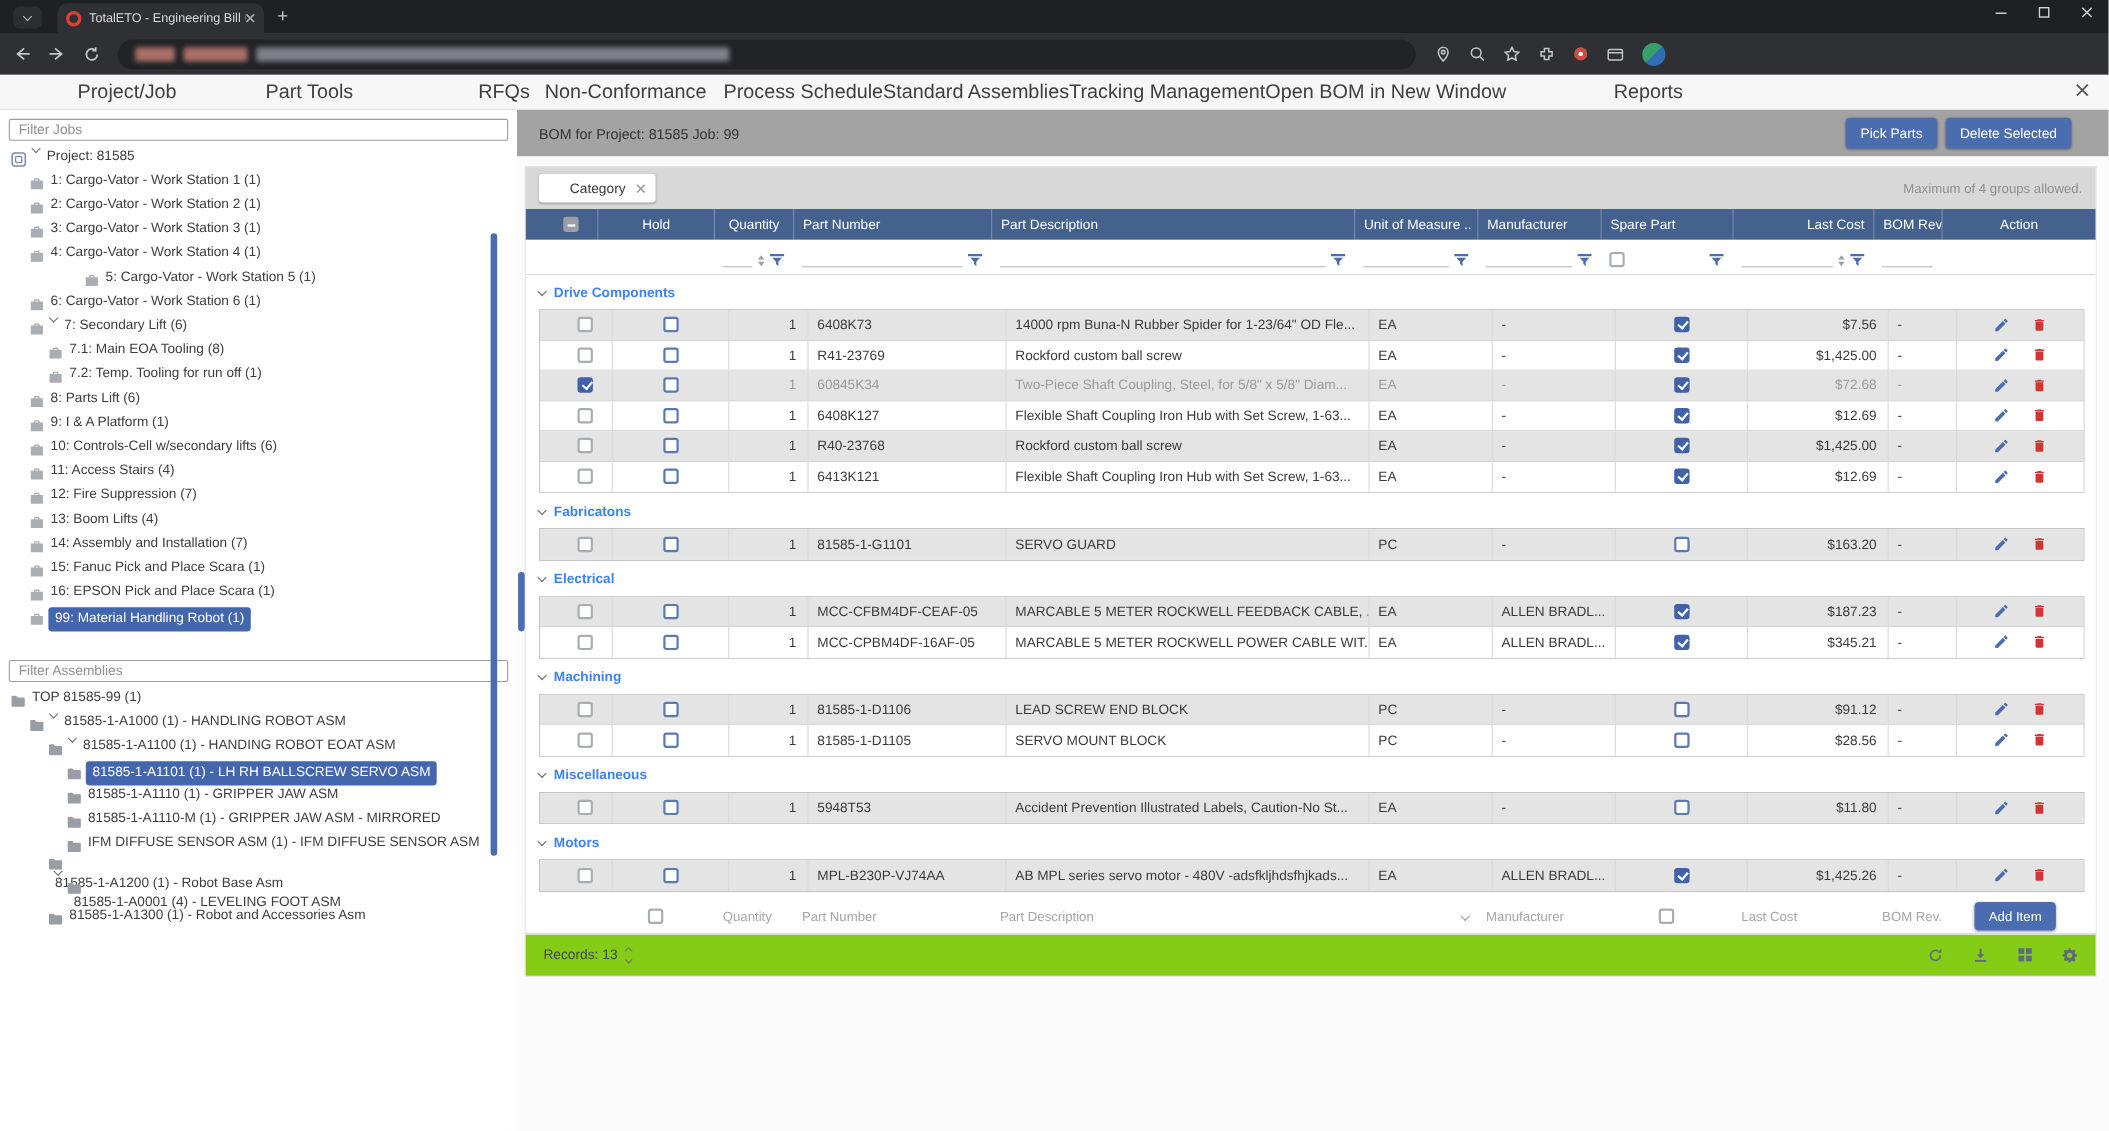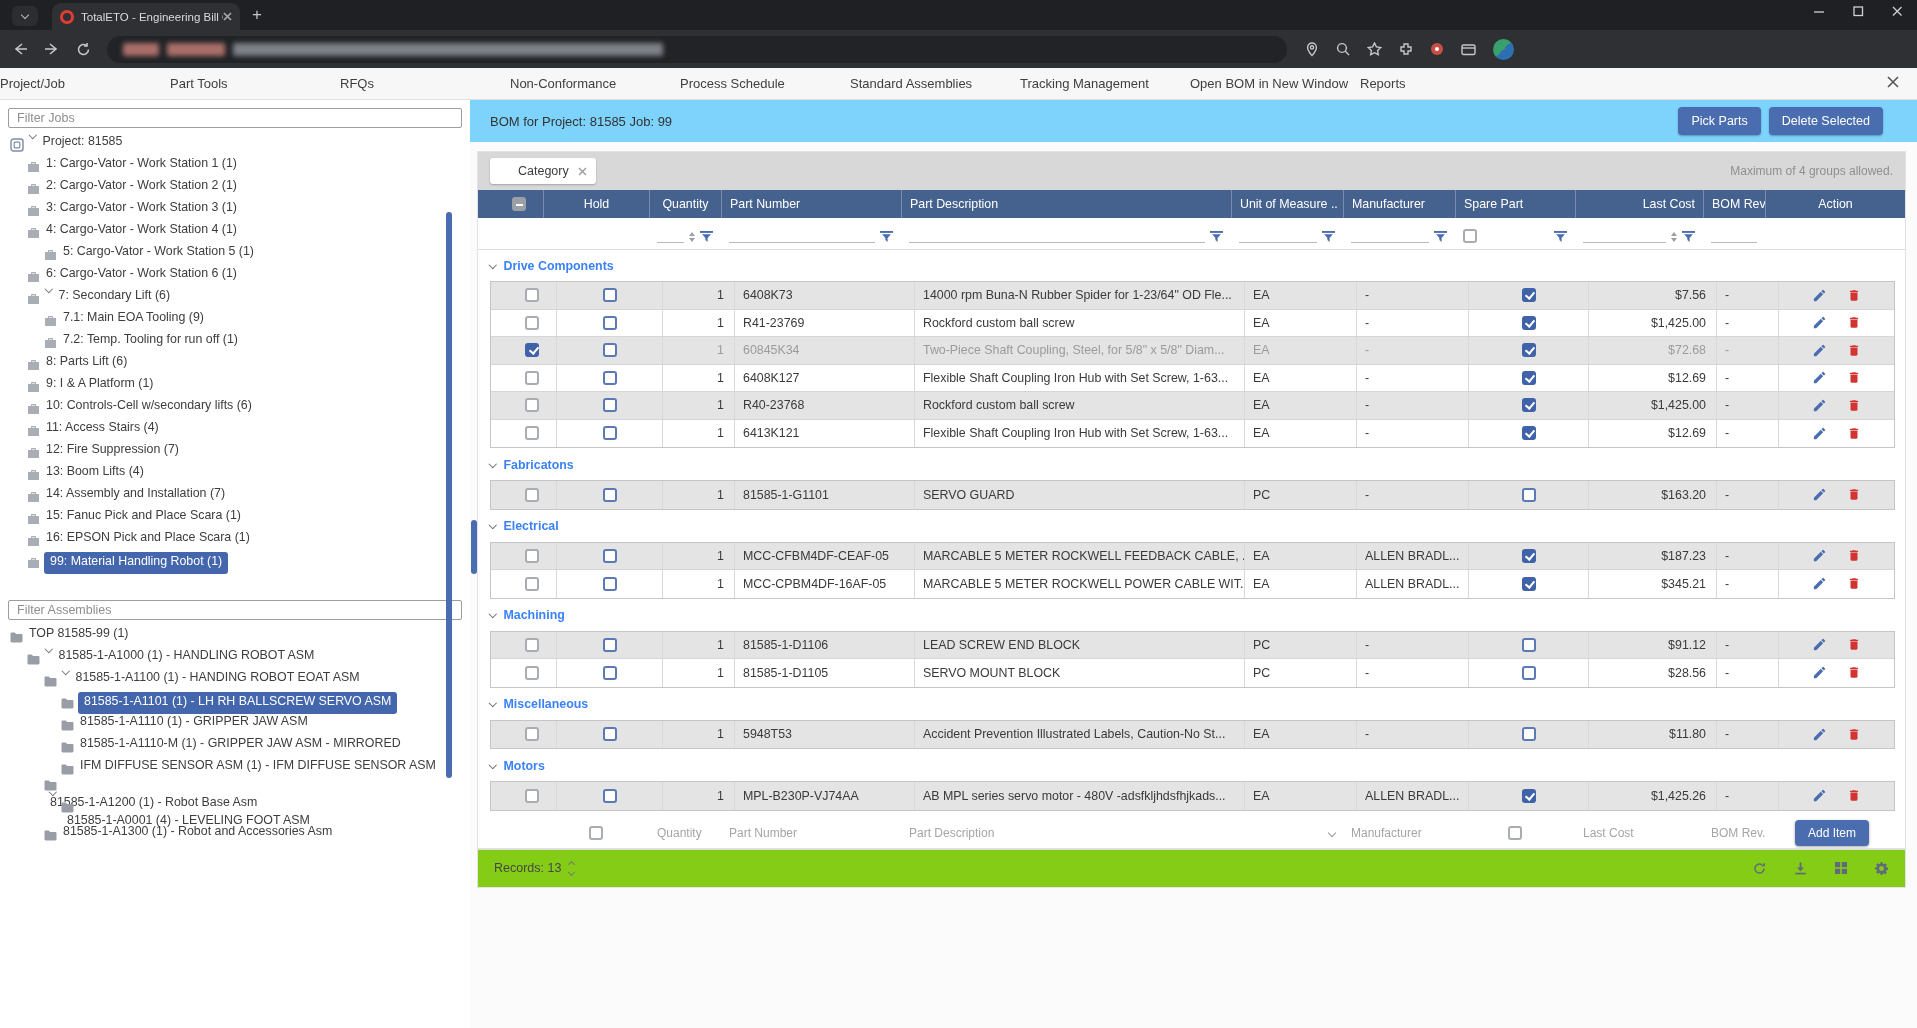--- a/index.html
+++ b/index.html
@@ -30,21 +30,21 @@
   .blob { height:13px; border-radius:2px; filter:blur(2.5px); }
   .blob.pink { background:#aa6f6a; }
   .blob.gray { background:#7c8087; }
   .tb-right { display:flex; align-items:center; gap:17px; margin-left:18px; }
   .tb-right svg path, .tb-right svg circle, .tb-right svg rect, .tb-right svg line, .tb-right svg polygon
     { stroke:#c3c6ca; stroke-width:1.4; fill:none; }
   .avatar { width:21px; height:21px; border-radius:50%; background:linear-gradient(135deg,#37a06b 50%,#2e6fb4 50%); }
   
   .appnav { height:32px; background:#f7f7f7; border-bottom:1px solid #e2e2e2; display:flex; align-items:center; position:relative; }
   .appnav-items { width:1530px; display:flex; }
-  .nav-item { flex:1; text-align:left; font-size:13px; color:#3e3e3e; cursor:pointer; white-space:nowrap; }
+  .nav-item { flex:1; text-align:right; font-size:18px; color:#3e3e3e; cursor:pointer; white-space:nowrap; }
   .appnav-close { position:absolute; right:18px; top:8px; }
   .appnav-close path { stroke:#555; stroke-width:1.6; }
   
   .content { display:flex; height:928px; }
   .sidebar { width:470px; background:#fff; padding-top:8px; position:relative; flex:0 0 auto; }
   .filter-input { display:block; width:454px; margin:0 8px; height:20px; border:1px solid #9d9d9d; border-radius:2px;
     font-size:12.5px; padding:0 8px; color:#3b82f6; background:#fff; font-family:"Liberation Sans",sans-serif; }
   .filter-input::placeholder { color:#8f8f8f; }
   .tree { margin-top:6px; }
   .tree-row { height:22px; display:flex; font-size:12.4px; color:#3d3d3d; white-space:nowrap; cursor:pointer; }
@@ -52,21 +52,21 @@
   .tree-row.sel .lbl { background:#4366ac; color:#fff; border-radius:3px; padding:1.5px 6px; margin-left:4px; }
   .tchev { width:5.5px; height:5.5px; border-right:1.5px solid #6f6f6f; border-bottom:1.5px solid #6f6f6f;
     transform:rotate(45deg); margin:-2px 1px 0 6px; flex:0 0 auto; }
   .tree-ic { display:inline-flex; align-items:center; flex:0 0 auto; }
   .assemblies-label { margin-top:26px; }
   
   .scroll-thumb-main { position:absolute; left:446px; top:212px; width:6px; height:566px; background:#4a6daf; border-radius:3px; }
   .scroll-thumb-jobs { position:absolute; left:471px; top:520px; width:6px; height:54px; background:#4a6daf; border-radius:3px; }
   
   .main { flex:1; display:flex; flex-direction:column; background:#fbfbfb; }
-  .bom-header { height:42px; background:#7dd3fc; display:flex; align-items:center; padding-left:20px; }
+  .bom-header { height:42px; background:#a3a3a3; display:flex; align-items:center; padding-left:20px; }
   .bom-title { font-size:13px; color:#333; }
   .bom-actions { margin-left:auto; margin-right:34px; display:flex; gap:8px; }
   .btn { background:#4a6daf; color:#fff; font-size:12.5px; border:none; border-radius:4px; padding:7px 13px;
     box-shadow:0 1px 2px rgba(0,0,0,.3); font-family:"Liberation Sans",sans-serif; cursor:pointer; }
   .card { margin:10px 12px 0 8px; background:#fff; display:flex; flex-direction:column; box-shadow:0 0 0 1px #e2e2e2; }
   .groupbar { background:#d8d8d8; height:38px; display:flex; align-items:center; padding:0 12px; }
   .chip { background:#fff; border-radius:3px; height:26px; display:flex; align-items:center; padding:0 9px 0 28px;
     font-size:12.5px; color:#3c3c3c; box-shadow:0 1px 2px rgba(0,0,0,.25); cursor:pointer; }
   .chip svg { margin-left:9px; }
   .chip svg path { stroke:#9a9a9a; stroke-width:1.4; }
@@ -274,21 +274,21 @@
           <span class="lbl">3: Cargo-Vator - Work Station 3 (1)</span>
         </div>
         <div class="tree-row" style="padding-left: 27px;">
           <span class="tree-ic">
             <svg width="13" height="12" viewBox="0 0 13 12">
               <path d="M4 3V1.8c0-.4.3-.8.8-.8h3.4c.5 0 .8.4.8.8V3h3v8H1V3h3zm1.2-.8V3h2.6v-.8H5.2z" fill="#a9adb4"></path>
             </svg>
           </span>
           <span class="lbl">4: Cargo-Vator - Work Station 4 (1)</span>
         </div>
-        <div class="tree-row" style="padding-left: 44px;">
+        <div class="tree-row" style="padding-left: 44px; margin-left: 33px;">
           <span class="tree-ic">
             <svg width="13" height="12" viewBox="0 0 13 12">
               <path d="M4 3V1.8c0-.4.3-.8.8-.8h3.4c.5 0 .8.4.8.8V3h3v8H1V3h3zm1.2-.8V3h2.6v-.8H5.2z" fill="#a9adb4"></path>
             </svg>
           </span>
           <span class="lbl">5: Cargo-Vator - Work Station 5 (1)</span>
         </div>
         <div class="tree-row" style="padding-left: 27px;">
           <span class="tree-ic">
             <svg width="13" height="12" viewBox="0 0 13 12">
@@ -305,21 +305,21 @@
           </span>
           <span class="tchev"></span>
           <span class="lbl">7: Secondary Lift (6)</span>
         </div>
         <div class="tree-row" style="padding-left: 44px;">
           <span class="tree-ic">
             <svg width="13" height="12" viewBox="0 0 13 12">
               <path d="M4 3V1.8c0-.4.3-.8.8-.8h3.4c.5 0 .8.4.8.8V3h3v8H1V3h3zm1.2-.8V3h2.6v-.8H5.2z" fill="#a9adb4"></path>
             </svg>
           </span>
-          <span class="lbl">7.1: Main EOA Tooling (9)</span>
+          <span class="lbl">7.1: Main EOA Tooling (8)</span>
         </div>
         <div class="tree-row" style="padding-left: 44px;">
           <span class="tree-ic">
             <svg width="13" height="12" viewBox="0 0 13 12">
               <path d="M4 3V1.8c0-.4.3-.8.8-.8h3.4c.5 0 .8.4.8.8V3h3v8H1V3h3zm1.2-.8V3h2.6v-.8H5.2z" fill="#a9adb4"></path>
             </svg>
           </span>
           <span class="lbl">7.2: Temp. Tooling for run off (1)</span>
         </div>
         <div class="tree-row" style="padding-left: 27px;">

